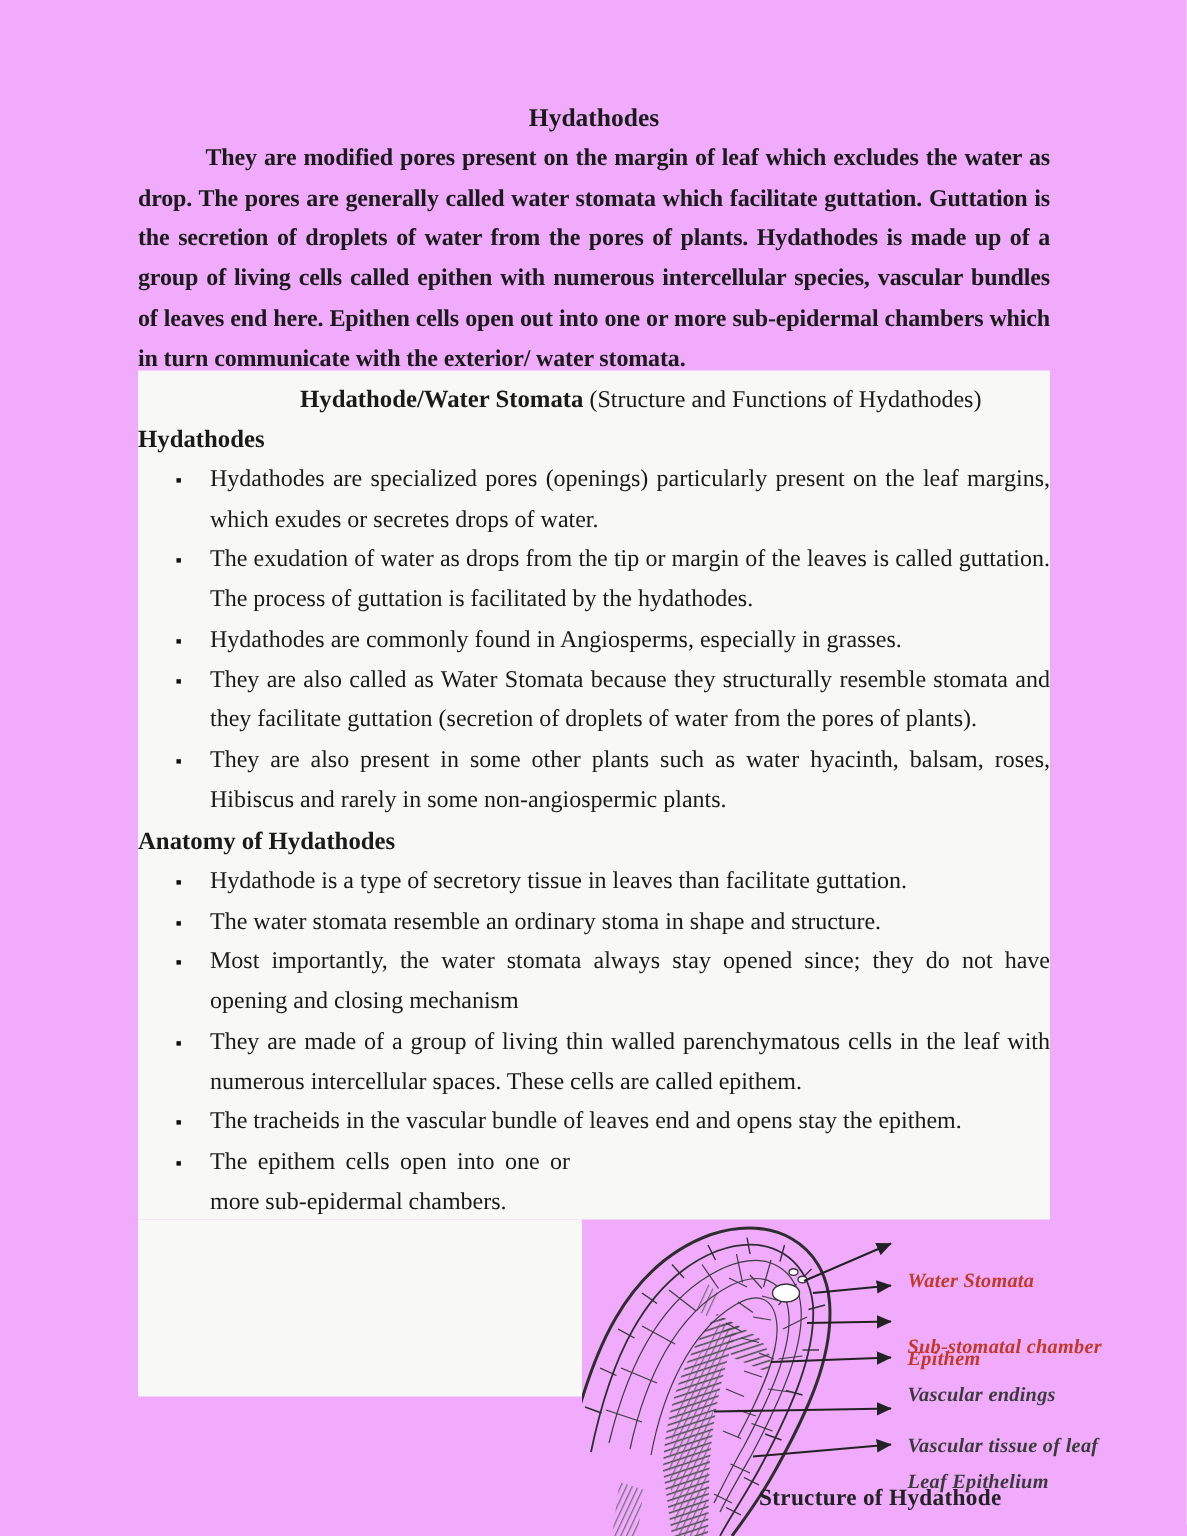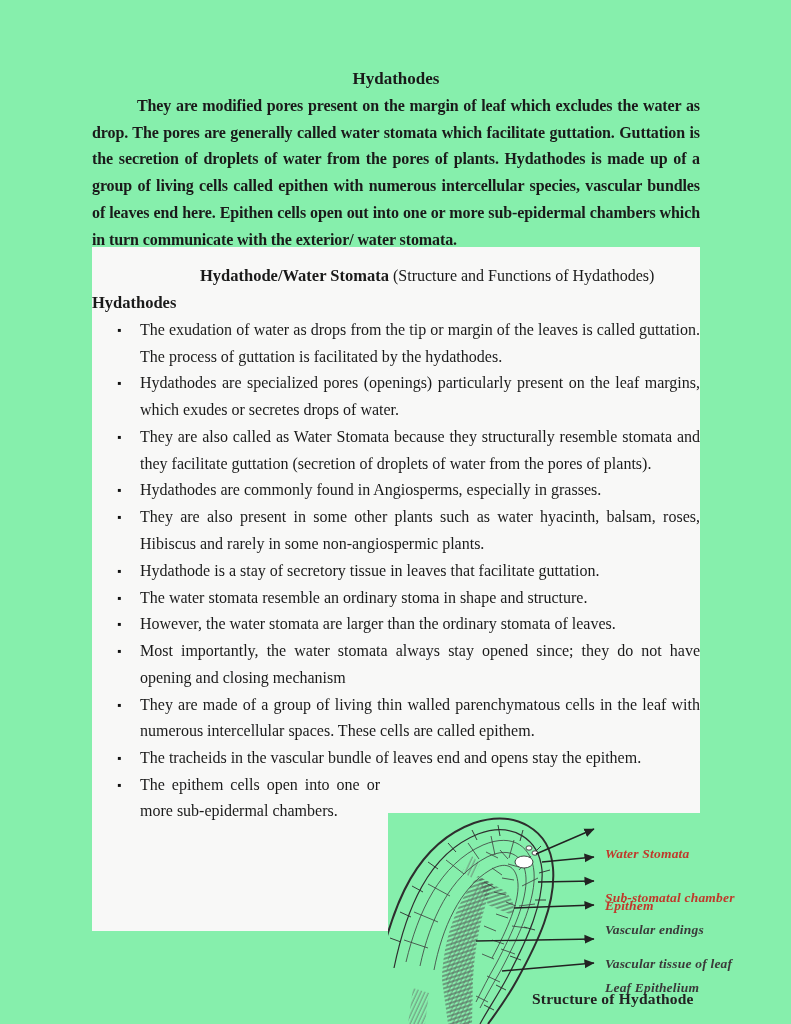--- a/index.html
+++ b/index.html
@@ -1,29 +1,29 @@
 <!DOCTYPE html>
 <html><head>
 <meta charset="utf-8">
 <style>
   html,body { margin:0; padding:0; }
   body { background:#ffffff; }
   .page {
     position:relative; width:791px; height:1024px; margin:0 auto;
-    background:#86efac; overflow:hidden;
+    background:#f0abfc; overflow:hidden;
     font-family:"Liberation Serif", serif; color:#1a1a1a;
     font-size:16px; line-height:26.7px;
   }
   
   .hl-a { position:absolute; left:92px; top:247px; width:608px; height:566px; background:#f8f8f7; }
   .hl-b { position:absolute; left:92px; top:813px; width:296px; height:118px; background:#f8f8f7; }
   .content { position:absolute; left:92px; top:0; width:608px; }
   .doc-title { margin-top:66px; height:27px; text-align:center; font-weight:bold; font-size:17px; }
   .intro { height:160px; text-align:justify; text-indent:45px; letter-spacing:-0.1px;font-weight:bold; }
-  .subtitle { height:27px; padding-left:108px; white-space:nowrap;margin-top:10px; }
+  .subtitle { height:27px; padding-left:108px; white-space:nowrap; }
   .subtitle .b { font-weight:bold; font-size:16.5px; }
   .sec-heading { height:27px; font-weight:bold; font-size:16.5px; }
   ul.blist { margin:0; padding:0; list-style:none; }
   ul.blist li { position:relative; padding-left:48px; text-align:justify; }
   ul.blist li::before {
     content:"▪"; position:absolute; left:25px; top:0;
     font-size:12px; color:#111;
   }
   ul.blist li.narrow { padding-right:320px; }
   .list1 { height:241px; }
@@ -33,21 +33,21 @@
   .fig-label {
     position:absolute; left:217px; white-space:nowrap;
     font-style:italic; font-weight:bold; font-size:13.5px; line-height:17px;
     letter-spacing:0.2px;
     margin-top:25px;
   }
   .lab-red { color:#c0392b; }
   .lab-dark { color:#3a3a3a; }
   .fig-caption {
     position:absolute; left:118px; top:174px; white-space:nowrap;
-    font-weight:bold; font-size:15.5px; color:#222222; letter-spacing:0.2px;margin-left:26px;
+    font-weight:bold; font-size:15.5px; color:#222222; letter-spacing:0.2px;
   }
 </style>
 </head>
 <body>
 
 <div class="page">
   <div class="hl-a"></div>
   <div class="hl-b"></div>
 
   <div class="content">
@@ -55,32 +55,32 @@
 
     <p class="intro" style="margin:0">They are modified pores present on the margin of leaf which excludes the water as drop. The pores are generally called water stomata which facilitate guttation.  Guttation is the secretion of droplets of water from the pores of plants. Hydathodes is made up of a group of living cells called epithen with numerous intercellular species, vascular bundles of leaves end here. Epithen cells open out into one or more sub-epidermal chambers which in turn communicate with the exterior/ water stomata.</p>
 
     <div class="subtitle">
       <span class="b">Hydathode/Water Stomata</span><span> (Structure and Functions of Hydathodes)</span>
     </div>
 
     <div class="sec-heading">Hydathodes</div>
 
     <ul class="blist list1">
+      <li>Hydathodes are specialized pores (openings) particularly present on the leaf margins, which exudes or secretes drops of water.</li>
       <li>The exudation of water as drops from the tip or margin of the leaves is called guttation. The process of guttation is facilitated by the hydathodes.</li>
-      <li>Hydathodes are specialized pores (openings) particularly present on the leaf margins, which exudes or secretes drops of water.</li>
+      <li>Hydathodes are commonly found in Angiosperms, especially in grasses.</li>
       <li>They are also called as Water Stomata because they structurally resemble stomata and they facilitate guttation (secretion of droplets of water from the pores of plants).</li>
-      <li>Hydathodes are commonly found in Angiosperms, especially in grasses.</li>
       <li>They are also present in some other plants such as water hyacinth, balsam, roses, Hibiscus and rarely in some non-angiospermic plants.</li>
     </ul>
 
+    <div class="sec-heading">Anatomy of Hydathodes</div>
 
     <ul class="blist">
-      <li>Hydathode is a stay of secretory tissue in leaves that facilitate guttation.</li>
+      <li>Hydathode is a type of secretory tissue in leaves than facilitate guttation.</li>
       <li>The water stomata resemble an ordinary stoma in shape and structure.</li>
-      <li>However, the water stomata are larger than the ordinary stomata of leaves.</li>
       <li>Most importantly, the water stomata always stay opened since; they do not have opening and closing mechanism</li>
       <li>They are made of a group of living thin walled parenchymatous cells in the leaf with numerous intercellular spaces. These cells are called epithem.</li>
       <li>The tracheids in the vascular bundle of leaves end and opens stay the epithem.</li>
       <li class="narrow">The epithem cells open into one or more sub-epidermal chambers.</li>
     </ul>
   </div>
 
   <div class="figure">
     <svg width="403" height="212" viewBox="0 0 403 212">
       <defs>

